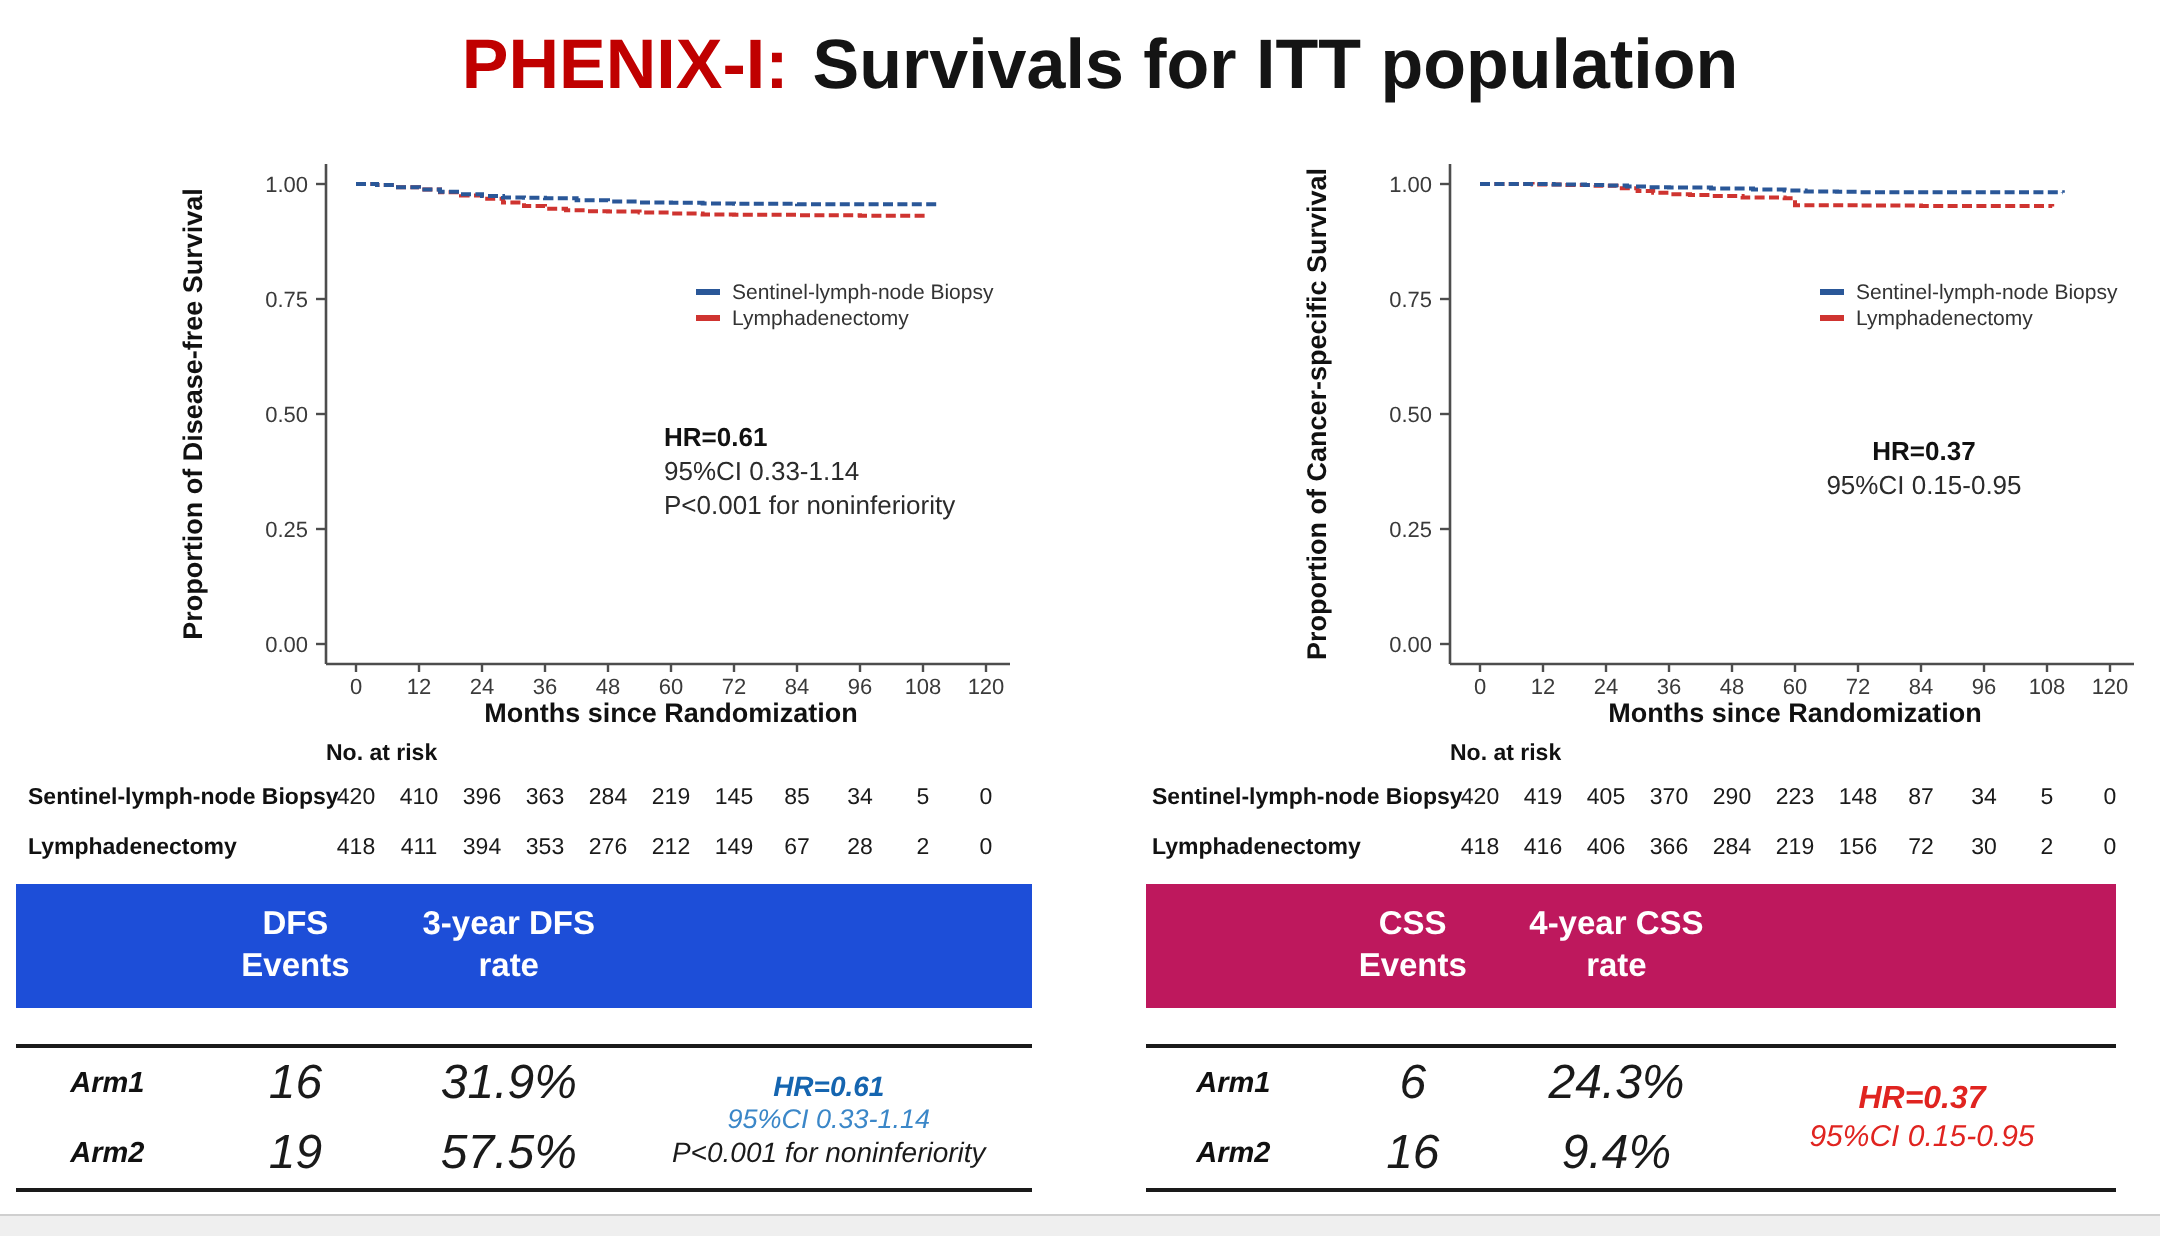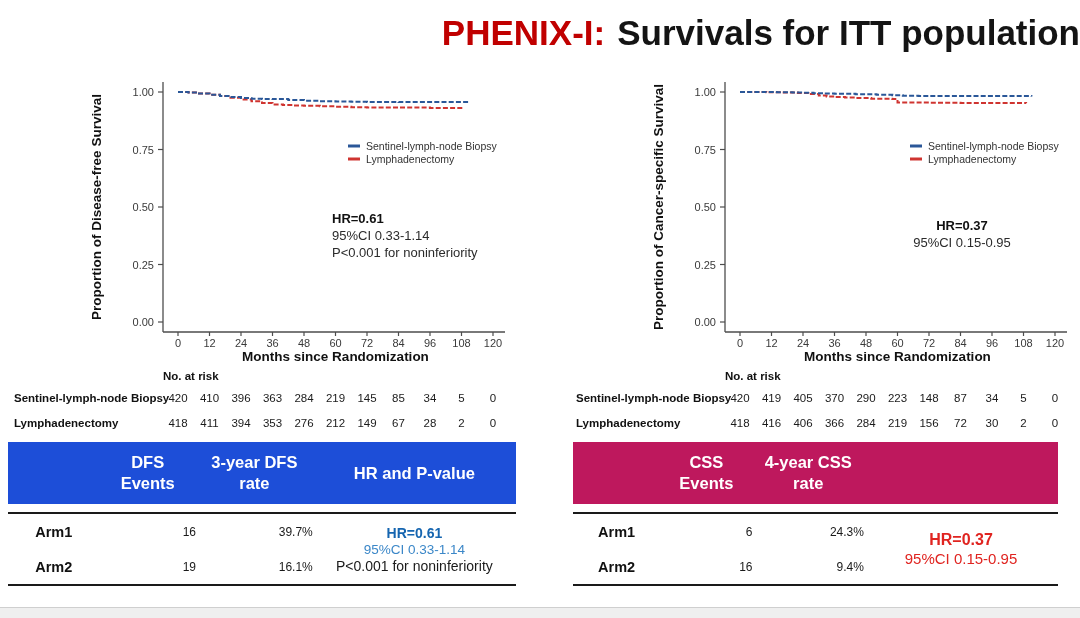--- a/index.html
+++ b/index.html
@@ -1,20 +1,20 @@
 <!DOCTYPE html>
 <html><head>
 <meta charset="utf-8">
 <style>
   html,body{margin:0;padding:0;background:#ffffff;}
   body{width:1080px;height:618px;overflow:hidden;font-family:"Liberation Sans",sans-serif;position:relative;}
   .slide{width:1080px;height:618px;position:relative;}
 
   
-  .title{margin:0;padding-top:12px;text-align:right;font-size:35px;font-weight:bold;letter-spacing:0px;line-height:1.2;height:72px;box-sizing:border-box;padding-left:20px;}
+  .title{margin:0;padding-top:12px;text-align:center;font-size:35px;font-weight:bold;letter-spacing:0px;line-height:1.2;height:72px;box-sizing:border-box;padding-left:20px;}
   .title .red{color:#c00000;}
   .title .black{color:#141414;margin-left:12px;}
 
   
   .charts-row{display:flex;height:365px;}
   .chart-panel{width:540px;height:365px;position:relative;}
   .chart-panel.right svg{margin-left:22px;}
   svg{display:block;}
   svg text{font-family:"Liberation Sans",sans-serif;}
   .tick{font-size:11px;fill:#3a3a3a;}
@@ -29,25 +29,25 @@
   
   .tables-row{display:flex;margin-top:5px;align-items:flex-start;}
   .sum-table{box-sizing:border-box;}
   .sum-table.left{margin-left:8px;width:508px;}
   .sum-table.right{margin-left:57px;width:485px;}
   .thead{display:flex;height:62px;color:#ffffff;font-weight:bold;font-size:16.5px;line-height:1.25;text-align:center;}
   .thead.green{background:#1d4ed8;}
   .thead.blue{background:#be185d;}
   .hcell{display:flex;flex-direction:column;justify-content:center;align-items:center;}
   .hc1{width:18%;}.hc2{width:19%;}.hc3{width:23%;}.hc4{width:40%;}
-  .tbody{display:flex;border-top:2px solid #1a1a1a;border-bottom:2px solid #1a1a1a;margin-top:8px;height:70px;}
+  .tbody{display:flex;border-top:2px solid #1a1a1a;border-bottom:2px solid #1a1a1a;margin-top:18px;height:70px;font-style:italic;}
   .tbody-left{width:60%;display:flex;flex-direction:column;justify-content:space-around;}
   .trow{display:flex;align-items:center;height:32px;}
   .arm{width:30%;text-align:center;font-weight:bold;font-size:14.5px;color:#111;}
-  .num{width:31.7%;text-align:right;font-size:12px;color:#1a1a1a;}
+  .num{width:31.7%;text-align:center;font-size:24px;color:#1a1a1a;}
   .num.rate{width:38.3%;}
   .hr-cell{width:40%;display:flex;flex-direction:column;justify-content:center;align-items:center;gap:1px;}
   .s-blue-bold{color:#1565b0;font-weight:bold;font-size:14px;}
   .s-blue{color:#3b87c8;font-size:13.5px;}
   .s-plain{color:#1a1a1a;font-size:14px;}
   .s-red-bold{color:#e02420;font-weight:bold;font-size:16px;}
   .s-red{color:#e02420;font-size:15px;}
 
   
   .bottom-strip{position:absolute;left:0;bottom:0;width:1080px;height:10px;background:#efefef;border-top:1px solid #cfcfcf;}
@@ -217,35 +217,32 @@
           <span></span>
         </div>
         <div class="hcell hc2">
           <span>DFS</span>
           <span>Events</span>
         </div>
         <div class="hcell hc3">
           <span>3-year DFS</span>
           <span>rate</span>
         </div>
-        <div class="hcell hc4">
-          <span>HR and P-value</span>
-        </div>
       </div>
       <div class="tbody">
         <div class="tbody-left">
           <div class="trow">
             <span class="arm">Arm1</span>
             <span class="num">16</span>
-            <span class="num rate">39.7%</span>
+            <span class="num rate">31.9%</span>
           </div>
           <div class="trow">
             <span class="arm">Arm2</span>
             <span class="num">19</span>
-            <span class="num rate">16.1%</span>
+            <span class="num rate">57.5%</span>
           </div>
         </div>
         <div class="hr-cell">
           <div class="s-blue-bold">HR=0.61</div>
           <div class="s-blue">95%CI 0.33-1.14</div>
           <div class="s-plain">P&lt;0.001 for noninferiority</div>
         </div>
       </div>
     </div>
 

